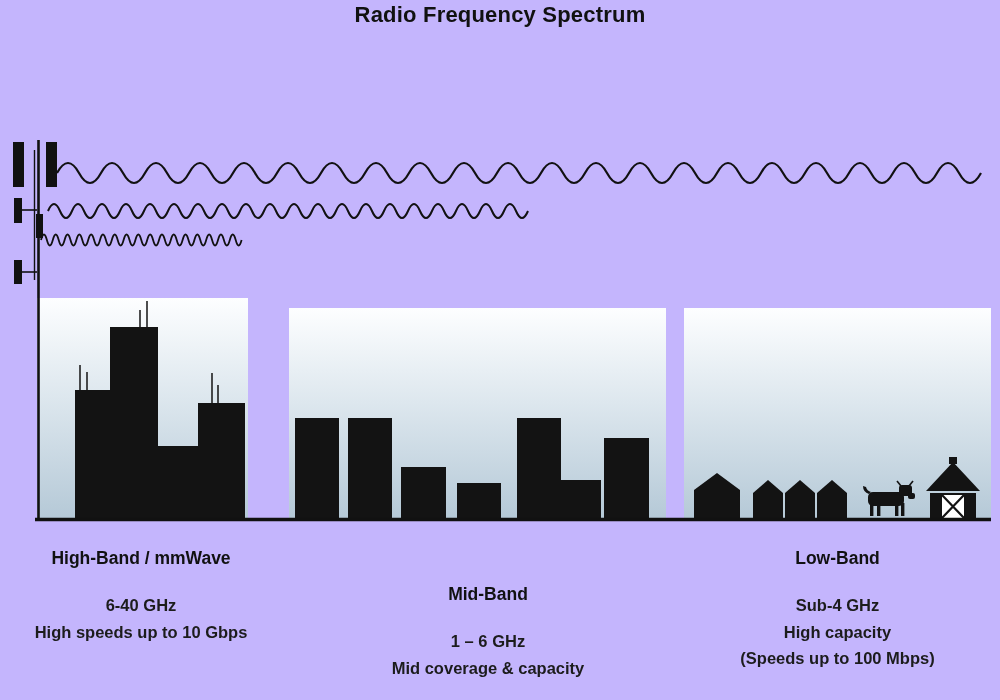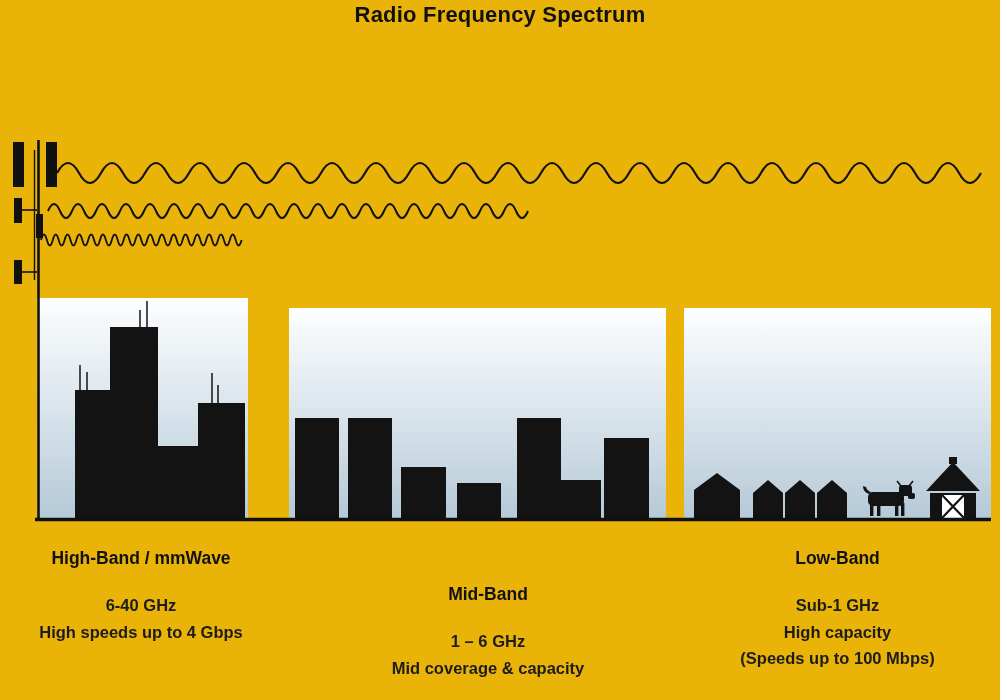--- a/index.html
+++ b/index.html
@@ -2,21 +2,21 @@
 <html style="--ink: #111111;"><head>
 <meta charset="utf-8">
 <style>
   :root{
     --ink:#111111;
   }
   html,body{margin:0;padding:0;background:#ffffff;}
   #stage{
     position:relative;
     width:1000px;height:700px;
-    background:#eab308;
+    background:#c4b5fd;
     font-family:"Liberation Sans","DejaVu Sans",sans-serif;
     color:var(--ink);
     overflow:hidden;
   }
   #art{position:absolute;left:0;top:0;}
   .title{
     position:absolute;left:0;top:2px;width:1000px;
     text-align:center;
     font-size:22px;font-weight:bold;letter-spacing:.2px;
     color:var(--ink);
@@ -114,29 +114,29 @@
         <path d="M942 495 L964 518 M964 495 L942 518" stroke="#131313" stroke-width="2.2" fill="none"></path>
       </g>
     </g>
 
     <line x1="35" y1="519.5" x2="991" y2="519.5" stroke="#111" stroke-width="3.4"></line>
   </svg>
 
   <div class="band-label" id="band1">
     <div class="band-name">High-Band / mmWave</div>
     <div class="band-freq">6-40 GHz</div>
-    <div class="band-line">High speeds up to 4 Gbps</div>
+    <div class="band-line">High speeds up to 10 Gbps</div>
   </div>
 
   <div class="band-label" id="band2">
     <div class="band-name">Mid-Band</div>
     <div class="band-freq">1 – 6 GHz</div>
     <div class="band-line">Mid coverage &amp; capacity</div>
   </div>
 
   <div class="band-label" id="band3">
     <div class="band-name">Low-Band</div>
-    <div class="band-freq">Sub-1 GHz</div>
+    <div class="band-freq">Sub-4 GHz</div>
     <div class="band-line">High capacity</div>
     <div class="band-line">(Speeds up to 100 Mbps)</div>
   </div>
 
 </div>
 
 </body></html>

